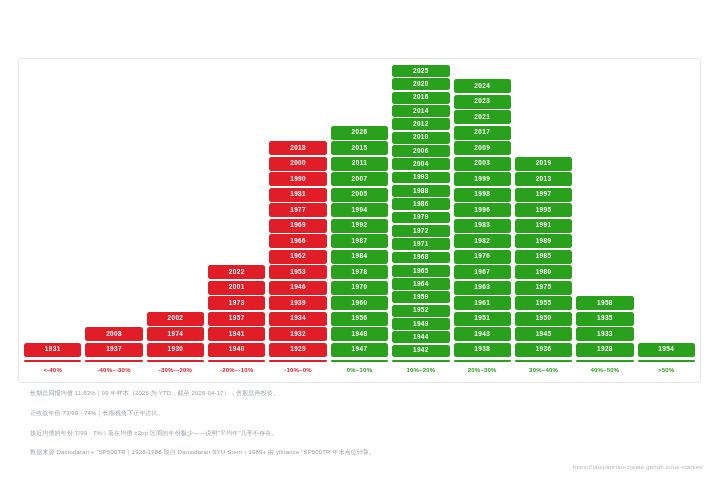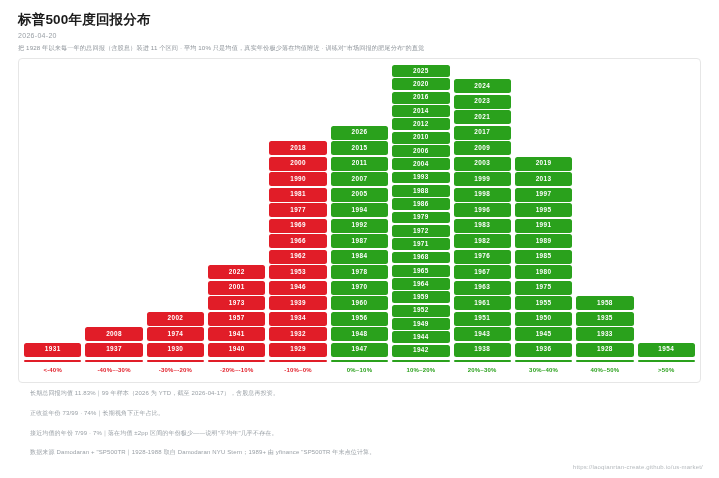--- a/index.html
+++ b/index.html
@@ -140,25 +140,20 @@
     font-size: 6px;
     color: #b4b9bd;
     letter-spacing: 0.2px;
   }
 </style>
 </head>
 <body>
 
 <div class="page">
 
-  <div class="header">
-    <h1 class="title">标普500年度回报分布</h1>
-    <div class="date">2026-04-20</div>
-    <div class="subtitle">把 1928 年以来每一年的总回报（含股息）装进 11 个区间 · 平均 10% 只是均值，真实年份极少落在均值附近 · 训练对"市场回报的肥尾分布"的直觉</div>
-  </div>
 
   <div class="card">
     <div class="plot" id="plot">
         <div class="col">
           <div class="cell neg">1931</div>
         </div>
         <div class="col">
           <div class="cell neg">2008</div>
           <div class="cell neg">1937</div>
         </div>

